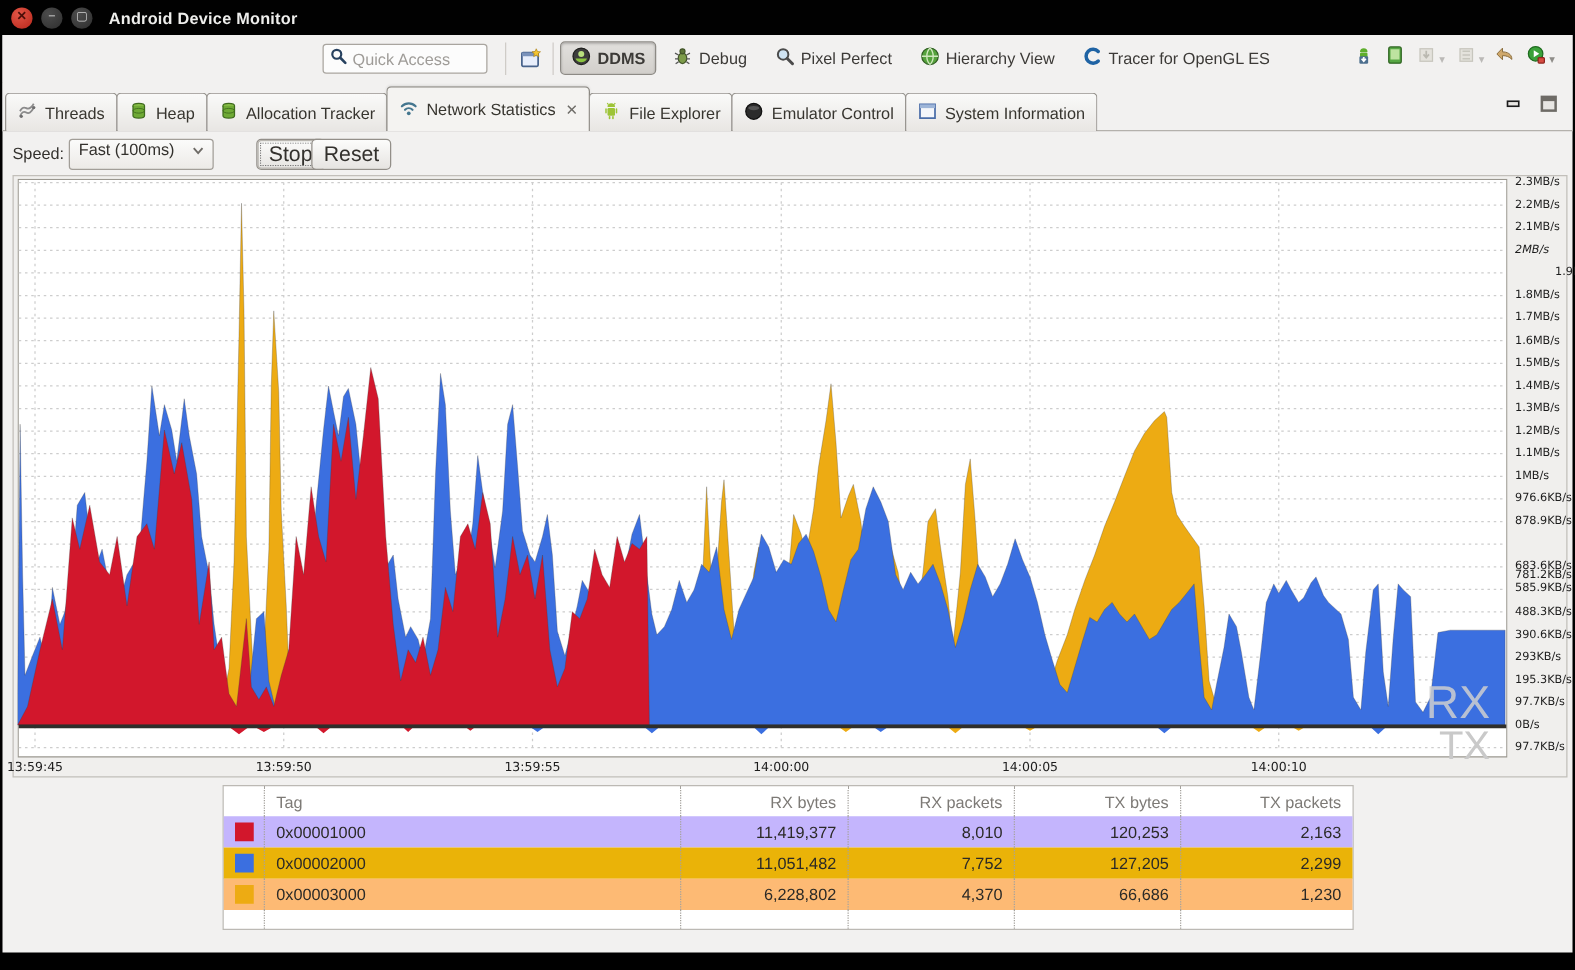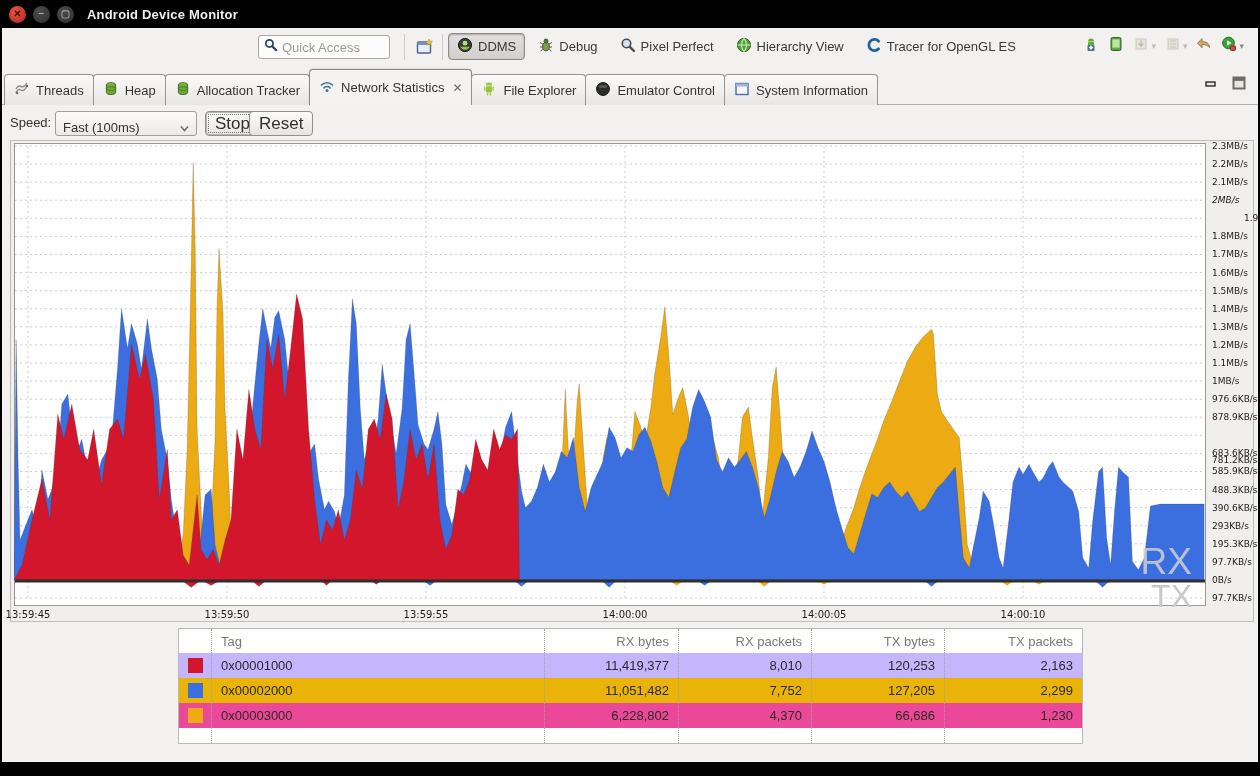--- a/index.html
+++ b/index.html
@@ -22,40 +22,40 @@
   
   .toolbar { position:absolute; left:0; right:0; top:28px; height:38px; background:#f2f1f0; }
   .quick-access { position:absolute; left:256px; top:7px; width:132px; height:24px; background:#fcfcfc;
                   border:1px solid #a9a59f; border-radius:3px; display:flex; align-items:center; padding:0 5px; }
   .qa-text { color:#9f9c98; font-size:13px; margin-left:4px; }
   .tb-sep { position:absolute; top:6px; width:1px; height:26px; background:#cfccc7; }
   .tb-icon-btn { position:absolute; top:9px; width:22px; height:22px; border:none; background:transparent; padding:1px; cursor:pointer; }
   #perspective-buttons { position:absolute; left:446px; top:5px; display:flex; align-items:center; gap:4px; }
   .persp-btn { display:flex; align-items:center; gap:5px; height:27px; padding:0 8px; border:1px solid transparent;
                border-radius:4px; background:transparent; font-size:13px; color:#3c3a37; font-family:"Liberation Sans",sans-serif; }
-  .persp-btn.active { border:1px solid #8d8a85; background:linear-gradient(#e2e0dd,#d2cfcb); box-shadow:inset 0 1px 2px rgba(0,0,0,.25); font-weight:normal; }
+  .persp-btn.active { border:1px solid #8d8a85; background:linear-gradient(#e2e0dd,#d2cfcb); box-shadow:inset 0 1px 2px rgba(0,0,0,.25); font-weight:bold; }
   #toolbar-right { position:absolute; right:14px; top:8px; display:flex; align-items:center; gap:9px; }
   .tbr-group { display:flex; align-items:center; gap:2px; }
   .chev { font-size:9px; color:#8f8d89; }
 
   
   .tabrow { position:absolute; left:0; right:0; top:66px; height:39px; background:#f2f1f0; border-bottom:1px solid #b4b1ac; }
   .tabs { position:absolute; left:2px; bottom:-1px; display:flex; align-items:flex-end; }
   .tab { display:flex; align-items:center; gap:6px; height:31px; padding:0 9px; margin-right:-1px;
          border:1px solid #989590; border-bottom:none; border-radius:4px 4px 0 0;
          background:linear-gradient(#fafaf9,#e8e6e3); font-size:13px; color:#37352f; }
   .tab.active { height:36px; background:#f4f3f1; border-color:#8a8781; box-shadow:0 -1px 2px rgba(0,0,0,.08); }
   .tab .closex { color:#6e6c68; font-size:12px; margin-left:2px; }
   .view-btns { position:absolute; right:12px; top:10px; display:flex; gap:14px; }
 
   
   .controls { position:absolute; left:0; right:0; top:106px; height:34px; }
   .controls .lbl { position:absolute; left:8px; top:9px; font-size:13px; color:#33312d; }
-  .combo { position:absolute; left:53px; top:5px; width:142px; height:25px; border:1px solid #a29e98; border-radius:3px;
-           background:linear-gradient(#fbfbfa,#eceae7); display:flex; align-items:flex-end; padding:0 7px; font-size:13px; color:#33312d; }
+  .combo { position:absolute; left:53px; top:5px; width:116px; height:25px; border:1px solid #a29e98; border-radius:3px;
+           background:linear-gradient(#fbfbfa,#eceae7); display:flex; align-items:flex-start; padding:0 7px; font-size:13px; color:#33312d; }
   .combo .cv { flex:1; }
   .btn { position:absolute; top:5px; height:25px; border:1px solid #938f89; border-radius:4px;
          background:linear-gradient(#fcfcfb,#e6e4e1); font-size:17px; color:#33312d; padding:0 9px;
          font-family:"Liberation Sans",sans-serif; }
   .btn.focused { outline:1px dotted #7a7a7a; outline-offset:-4px; box-shadow:0 0 0 1px #b9b6b0 inset; }
 
   
   .chart-panel { position:absolute; left:8px; top:140px; width:1244px; height:482px; background:#f0efed; border:1px solid #c2bfba; }
   .chart-panel svg { position:absolute; left:3px; top:2px; display:block; }
   .ylab { position:absolute; font-family:"DejaVu Sans",sans-serif; font-size:9px; color:#1c1c1c; white-space:nowrap; }
@@ -388,21 +388,21 @@
       <div class="trow" style="background: #eab308;">
         <div class="tcell">
           <span class="swatch" style="background: rgb(59, 111, 224);"></span>
         </div>
         <div class="tcell tag">0x00002000</div>
         <div class="tcell num">11,051,482</div>
         <div class="tcell num">7,752</div>
         <div class="tcell num">127,205</div>
         <div class="tcell num">2,299</div>
       </div>
-      <div class="trow" style="background: #ec4899;">
+      <div class="trow" style="background: #fdba74;">
         <div class="tcell">
           <span class="swatch" style="background: rgb(237, 171, 19);"></span>
         </div>
         <div class="tcell tag">0x00003000</div>
         <div class="tcell num">6,228,802</div>
         <div class="tcell num">4,370</div>
         <div class="tcell num">66,686</div>
         <div class="tcell num">1,230</div>
       </div>
       <div class="trow filler">

